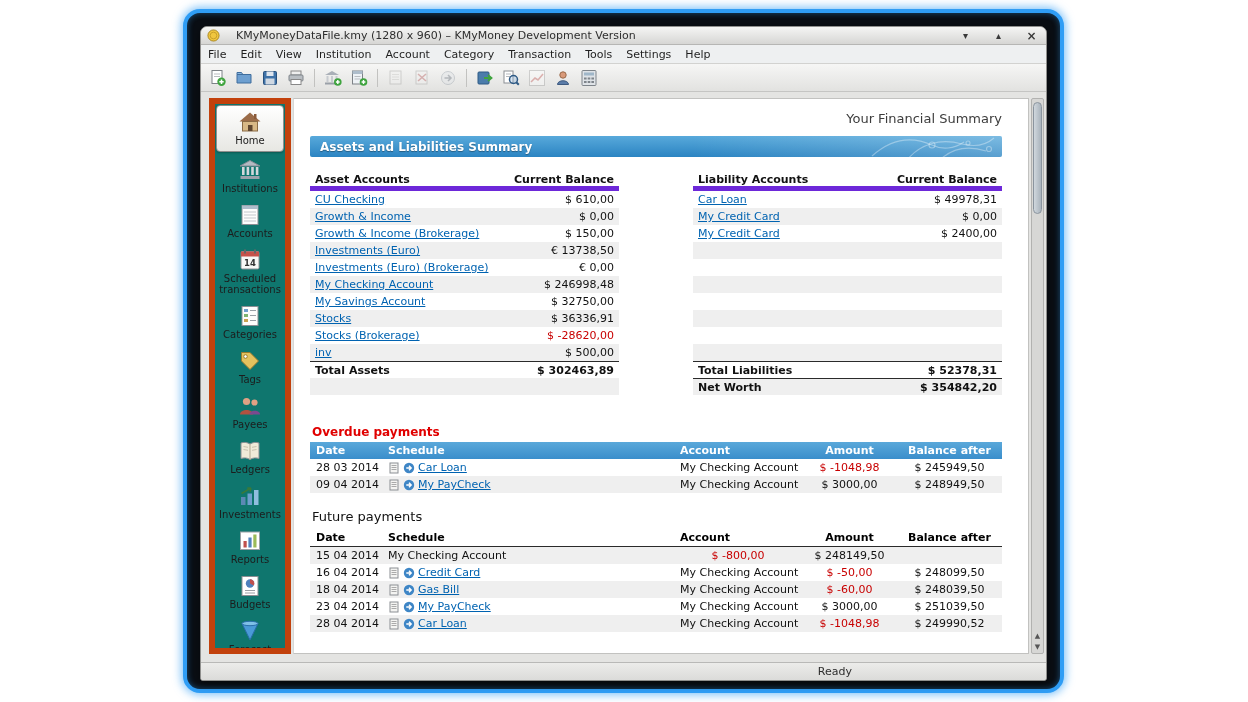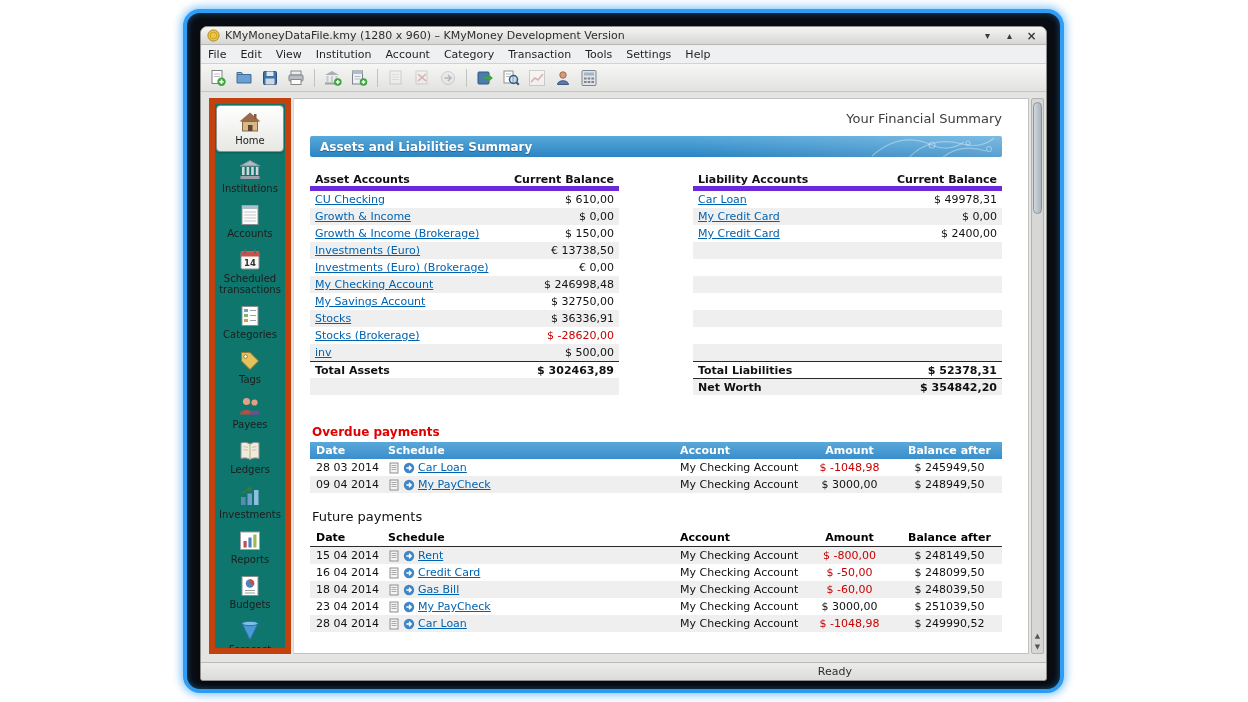--- a/index.html
+++ b/index.html
@@ -6,21 +6,21 @@
 html,body{background:#fff}
 body{font-family:"DejaVu Sans","Liberation Sans",sans-serif;-webkit-font-smoothing:antialiased}
 .canvas{position:relative;width:1248px;height:702px;background:#fff;overflow:hidden}
 
 
 .frame{position:absolute;left:183px;top:9px;width:881px;height:684px;border:4px solid #2f9df5;border-radius:17px;background:#0a0e14;box-shadow:0 0 8px 2px rgba(47,157,245,.6), inset 0 0 6px rgba(47,157,245,.45)}
 
 .window{position:absolute;left:13px;top:13px;right:13px;bottom:8px;display:flex;flex-direction:column;background:#e4e4e2;border:1px solid #8f8f8d;border-radius:7px 7px 3px 3px;overflow:hidden;box-shadow:0 2px 8px rgba(0,0,0,.5)}
 
 
-.titlebar{flex:0 0 18px;display:flex;align-items:center;gap:5px;padding:0 6px;background:linear-gradient(#f5f5f4,#d6d6d4);border-bottom:1px solid #b6b6b4;font-size:11px;color:#2e2e2e}
+.titlebar{flex:0 0 18px;display:flex;align-items:center;gap:16px;padding:0 6px;background:linear-gradient(#f5f5f4,#d6d6d4);border-bottom:1px solid #b6b6b4;font-size:11px;color:#2e2e2e}
 .titlebar .title{flex:1;white-space:nowrap;overflow:hidden}
 .app-icon{width:13px;height:13px;flex:0 0 13px}
 .win-btn{width:17px;height:14px;display:flex;align-items:center;justify-content:center;font-size:10px;color:#3a3a3a;line-height:1;border-radius:3px}
 .win-btn.close{font-size:12px;font-weight:bold}
 
 
 .menubar{flex:0 0 19px;display:flex;align-items:center;background:#eef0f1;border-bottom:1px solid #d2d2d0;font-size:11px;color:#1f1f1f}
 .menu-item{padding:0 7px;height:100%;display:flex;align-items:center;cursor:default}
 
 
@@ -555,33 +555,20 @@
       <div>
         <div class="pay-head plain">
           <span class="cell">Date</span>
           <span class="cell">Schedule</span>
           <span class="cell">Account</span>
           <span class="cell r">Amount</span>
           <span class="cell r">Balance after</span>
         </div>
         <div class="pay-row stripe">
           <span class="cell">15 04 2014</span>
-          <span class="cell sched">
-                  <svg viewBox="0 0 12 12">
-                    <rect x="2" y="1" width="8" height="10" fill="#f4f4f2" stroke="#8b8f94"></rect>
-                    <line x1="3.5" y1="3.5" x2="8.5" y2="3.5" stroke="#aaa"></line>
-                    <line x1="3.5" y1="5.5" x2="8.5" y2="5.5" stroke="#aaa"></line>
-                    <line x1="3.5" y1="7.5" x2="8.5" y2="7.5" stroke="#aaa"></line>
-                  </svg>
-                  <svg viewBox="0 0 12 12">
-                    <circle cx="6" cy="6" r="5.2" fill="#3e86c6"></circle>
-                    <path d="M3.3 6 h4 M6 3.8 L8.2 6 L6 8.2" stroke="#fff" stroke-width="1.4" fill="none"></path>
-                  </svg>
-                  <a class="lnk">Rent</a>
-                </span>
           <span class="cell">My Checking Account</span>
           <span class="cell r neg">$ -800,00</span>
           <span class="cell r">$ 248149,50</span>
         </div>
         <div class="pay-row">
           <span class="cell">16 04 2014</span>
           <span class="cell sched">
                   <svg viewBox="0 0 12 12">
                     <rect x="2" y="1" width="8" height="10" fill="#f4f4f2" stroke="#8b8f94"></rect>
                     <line x1="3.5" y1="3.5" x2="8.5" y2="3.5" stroke="#aaa"></line>

